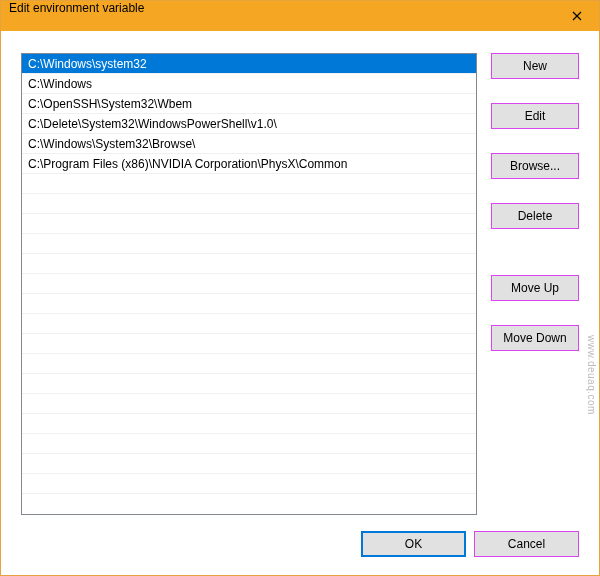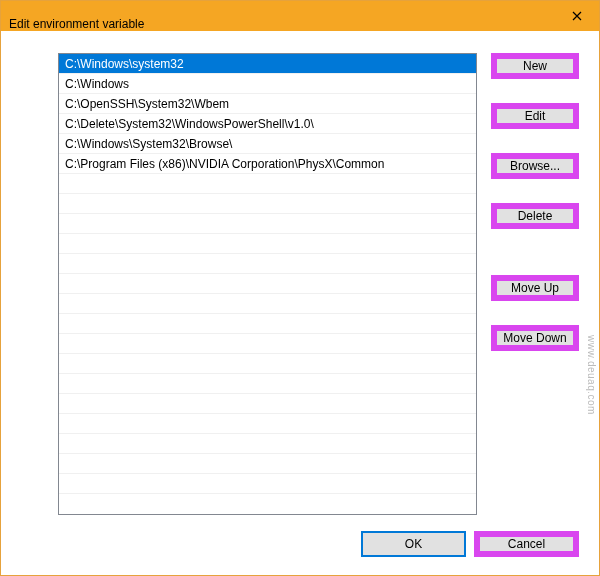--- a/index.html
+++ b/index.html
@@ -17,21 +17,21 @@
       height: 576px;
       background: #ffffff;
       border: 1px solid #e6a23c;
       display: flex;
       flex-direction: column;
     }
     .titlebar {
       height: 30px;
       background: #f5a623;
       display: flex;
-      align-items: flex-end;
+      align-items: flex-start;
       padding: 0 0 0 8px;
       color: #000;
       flex-shrink: 0;
     }
     .titlebar .title {
       flex: 1;
       font-size: 12px;
     }
     .titlebar .close {
       width: 45px;
@@ -47,21 +47,20 @@
       display: flex;
       flex-direction: column;
       padding: 22px 20px 18px 20px;
       background: #ffffff;
       position: relative;
     }
     .main-row {
       flex: 1;
       display: flex;
       gap: 14px;
-      margin-left: 37px;
     }
     .listbox {
       flex: 1;
       border: 1px solid #828790;
       background: #ffffff;
       overflow-y: auto;
       overflow-x: hidden;
       font-size: 12px;
     }
     .list-item {
@@ -82,21 +81,21 @@
       color: transparent;
     }
     .side-buttons {
       width: 88px;
       display: flex;
       flex-direction: column;
       gap: 8px;
     }
     .btn {
       height: 26px;
-      border: 6px solid #d946ef;
+      border: 1px solid #d946ef;
       background: #e1e1e1;
       font-family: inherit;
       font-size: 12px;
       cursor: pointer;
       padding: 0;
     }
     .gap-small { height: 8px; }
     .gap-large { height: 30px; }
     .footer {
       display: flex;

